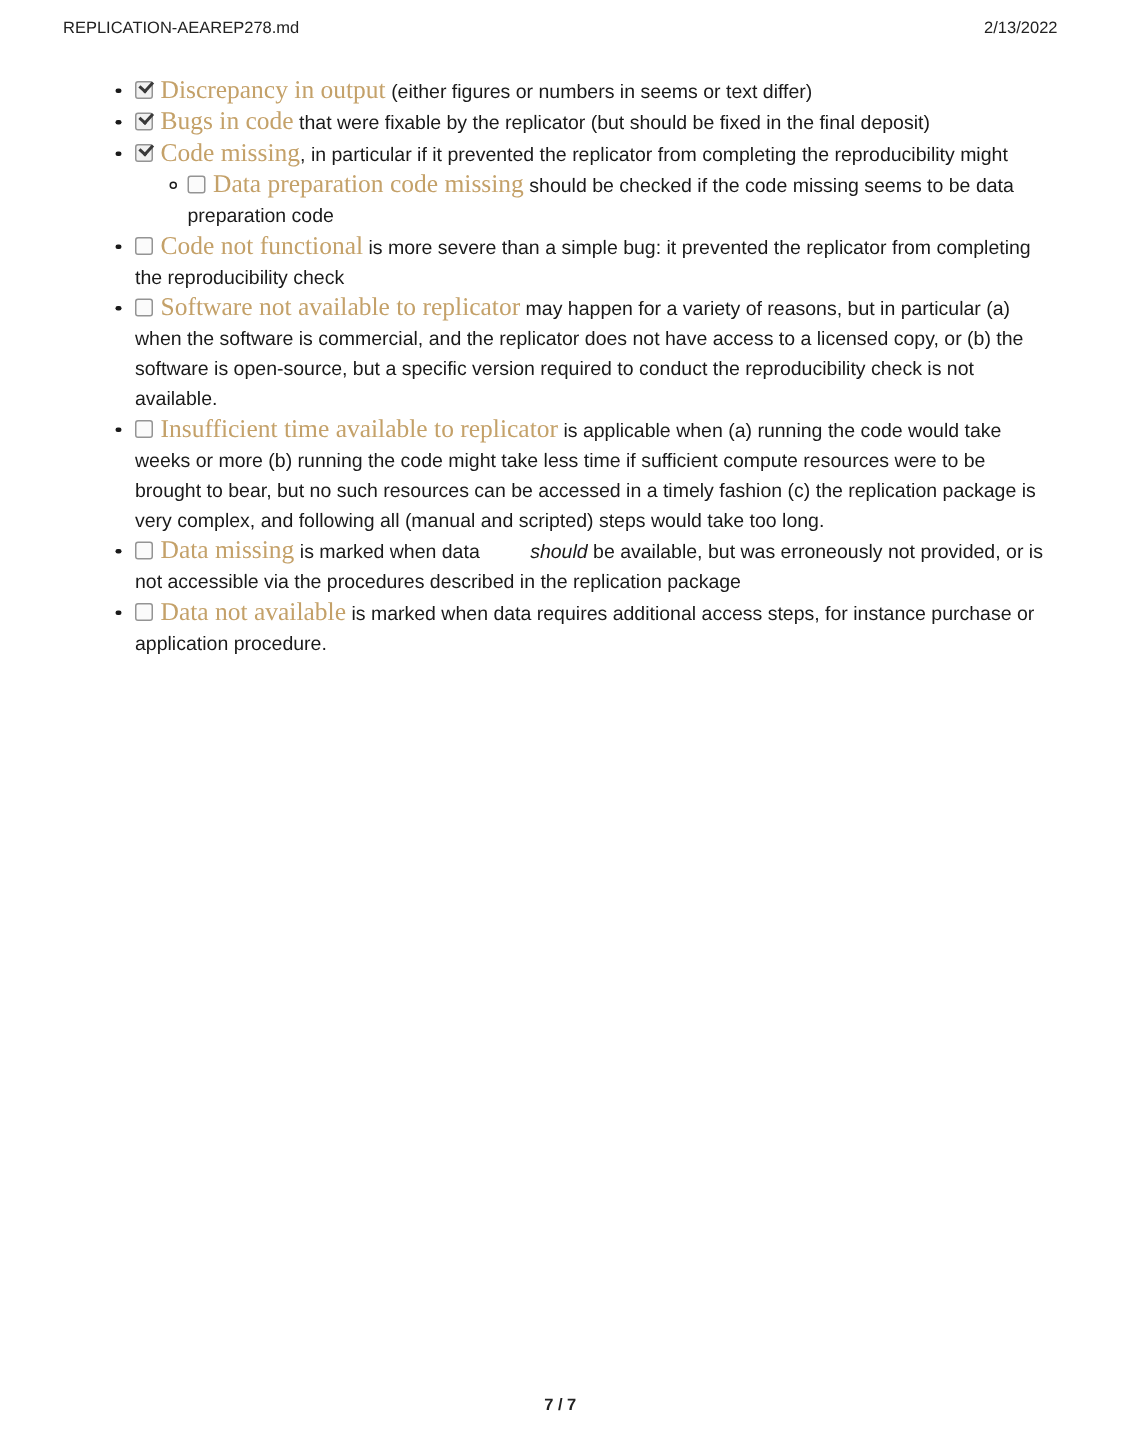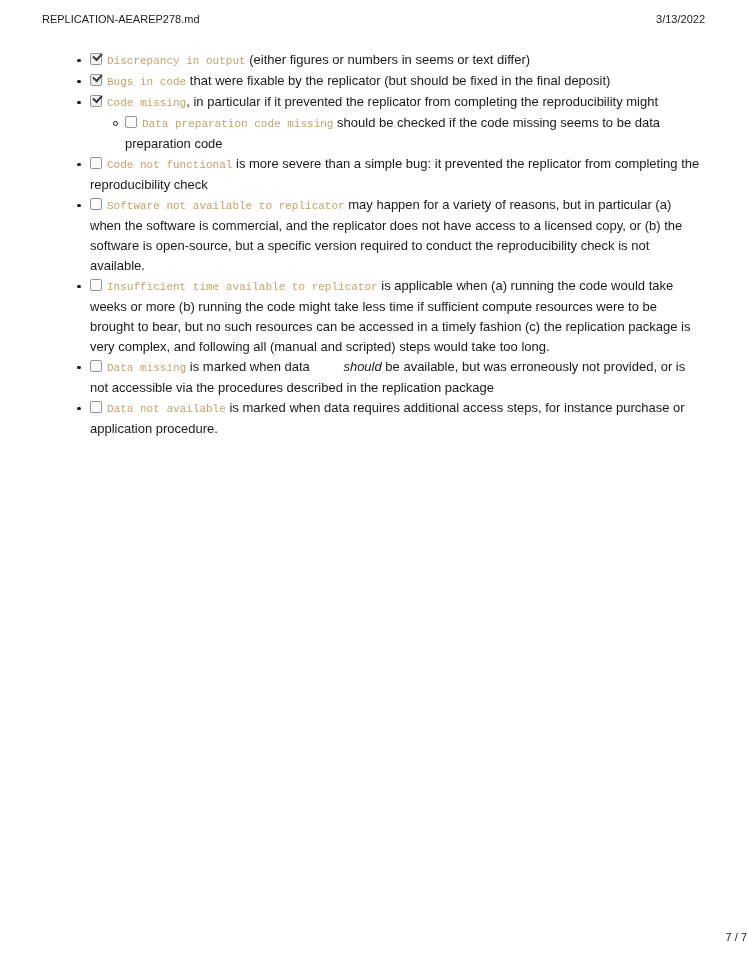--- a/index.html
+++ b/index.html
@@ -77,41 +77,42 @@
     position: absolute;
     left: 1.5px;
     top: -1px;
     width: 7px;
     height: 4px;
     border-left: 2px solid #3a3a3a;
     border-bottom: 2px solid #3a3a3a;
     transform: rotate(-48deg);
   }
   code.inline-code {
-    font-family: Liberation Mono, monospace;
-    font-size: 11px;
+    font-family: Liberation Serif, serif;
+    font-size: 17px;
     color: var(--code-color, #c4a169);
   }
   em.italic-text { font-style: italic; margin-left: 30px; }
   .page-footer {
     position: absolute;
     top: 931px;
     left: 0;
     width: 100%;
-    text-align: right;
+    text-align: center;
     font-size: 11px;
     color: #222222;
+    font-weight: bold;
   }
 </style>
 </head>
 <body>
 
 <div class="page-header">
   <span>REPLICATION-AEAREP278.md</span>
-  <span>3/13/2022</span>
+  <span>2/13/2022</span>
 </div>
 
 <div class="content">
   <ul class="task-list">
       <li class="task-item"><span class="checkbox checked"></span><code class="inline-code">Discrepancy in output</code><span> (either figures or numbers in seems or text differ)</span></li>
       <li class="task-item"><span class="checkbox checked"></span><code class="inline-code">Bugs in code</code><span> that were fixable by the replicator (but should be fixed in the final deposit)</span></li>
       <li class="task-item"><span class="checkbox checked"></span><code class="inline-code">Code missing</code><span>, in particular if it prevented the replicator from completing the reproducibility might</span><ul class="sub-list">
           <li class="task-item"><span class="checkbox"></span><code class="inline-code">Data preparation code missing</code><span> should be checked if the code missing seems to be data preparation code</span></li>
         </ul></li>
       <li class="task-item"><span class="checkbox"></span><code class="inline-code">Code not functional</code><span> is more severe than a simple bug: it prevented the replicator from completing the reproducibility check</span></li>

